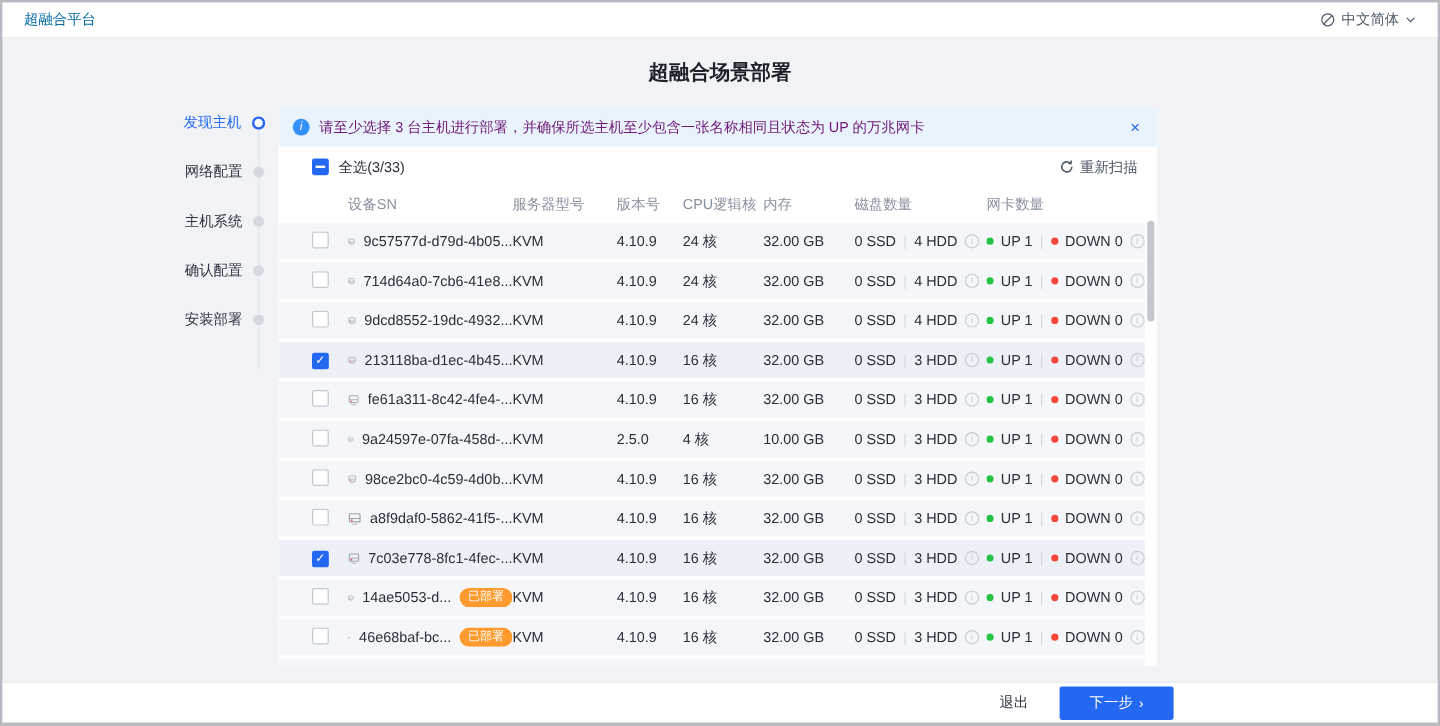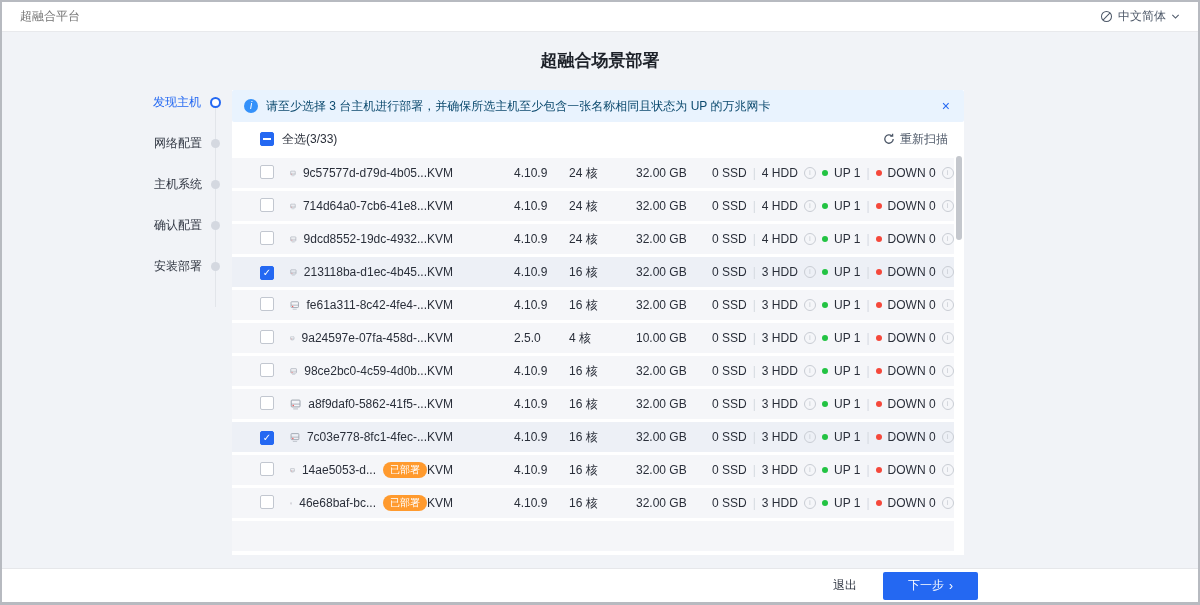--- a/index.html
+++ b/index.html
@@ -2,21 +2,21 @@
 <html><head>
 <meta charset="utf-8">
 <style>
   * { margin:0; padding:0; box-sizing:border-box; }
   html,body { width:1200px; height:605px; }
   body { font-family:"Liberation Sans","DejaVu Sans",sans-serif; font-size:12px; color:#2a2f3a; background:#fff; }
   .app { width:1200px; height:605px; border:2px solid #b7bac0; border-bottom-width:3px; display:flex; flex-direction:column; overflow:hidden; background:#f1f3f7; }
 
   
   .topbar { height:30px; background:#fff; border-bottom:1px solid #e8e9ec; display:flex; align-items:center; justify-content:space-between; padding:0 18px; flex:0 0 auto; }
-  .brand { font-size:12px; color:#737373; }
+  .brand { font-size:12px; color:#0369a1; }
   .lang-switch { display:flex; align-items:center; gap:5px; color:#4e5969; cursor:pointer; }
 
   
   .main { flex:1 1 auto; position:relative; overflow:hidden; }
   .page-title { text-align:center; font-size:17px; font-weight:700; color:#1d2129; margin-top:17px; line-height:24px; }
 
   .wizard { display:flex; margin-top:17px; }
 
   
   .steps { width:230px; flex:0 0 auto; position:relative; padding-top:2px; }
@@ -25,21 +25,21 @@
   .step .label { color:#2e3440; }
   .step .dot { width:9px; height:9px; border-radius:50%; background:#d4d8e0; flex:0 0 auto; }
   .step.active .label { color:#2468f2;margin-left:12px; }
   .step.active .dot { width:11px; height:11px; background:#fff; border:2px solid #2468f2; margin-right:-1px; }
 
   
   .panel { width:732px; height:465px; background:#fff; overflow:hidden; display:flex; flex-direction:column; }
 
   .banner { height:32px; background:#e9f3fe; border-radius:2px; display:flex; align-items:center; padding:0 12px; gap:8px; flex:0 0 auto; }
   .banner .info-badge { width:14px; height:14px; border-radius:50%; background:#3491fa; color:#fff; font-size:10px; line-height:14px; text-align:center; font-style:italic; flex:0 0 auto; }
-  .banner .text { flex:1 1 auto; color:#0c4a6e; }
+  .banner .text { flex:1 1 auto; color:#701a75; }
   .banner .close { color:#2468f2; font-size:14px; cursor:pointer; line-height:14px; padding:0 2px; }
 
   .toolbar { height:34px; display:flex; align-items:center; justify-content:space-between; padding:0 16px 0 28px; flex:0 0 auto; }
   .select-all { display:flex; align-items:center; gap:8px; cursor:pointer; }
   .rescan { display:flex; align-items:center; gap:5px; color:#4e5969; cursor:pointer;text-align:center; }
 
   .grid { display:grid; grid-template-columns:58px 137px 87px 55px 67px 76px 110px 1fr; align-items:center; }
   .thead { height:28px; color:#8a919f; flex:0 0 auto; }
   .thead .th { padding-right:6px; white-space:nowrap; }
 
@@ -136,20 +136,30 @@
           </div>
           <div class="rescan">
             <svg width="12" height="12" viewBox="0 0 12 12">
               <path d="M10.2 6a4.2 4.2 0 1 1-1.3-3" fill="none" stroke="#4e5969" stroke-width="1.3"></path>
               <path d="M9.6 0.8v2.4H7.2" fill="none" stroke="#4e5969" stroke-width="1.3"></path>
             </svg>
             <span>重新扫描</span>
           </div>
         </div>
 
+        <div class="thead grid">
+          <div class="th"></div>
+        <div class="th">设备SN</div>
+            <div class="th">服务器型号</div>
+            <div class="th">版本号</div>
+            <div class="th">CPU逻辑核</div>
+            <div class="th">内存</div>
+            <div class="th">磁盘数量</div>
+            <div class="th">网卡数量</div>
+          </div>
 
         <div class="tbody">
           <div class="row grid">
     <div class="cell c-check">
       <span class="checkbox"></span>
     </div>
     <div class="cell c-sn">
       <svg width="14" height="13" viewBox="0 0 14 13">
         <rect x="1.5" y="1" width="11" height="8.5" rx="1" fill="none" stroke="#9aa1ac" stroke-width="1.2"></rect>
         <line x1="1.5" y1="6" x2="12.5" y2="6" stroke="#9aa1ac" stroke-width="1"></line>

